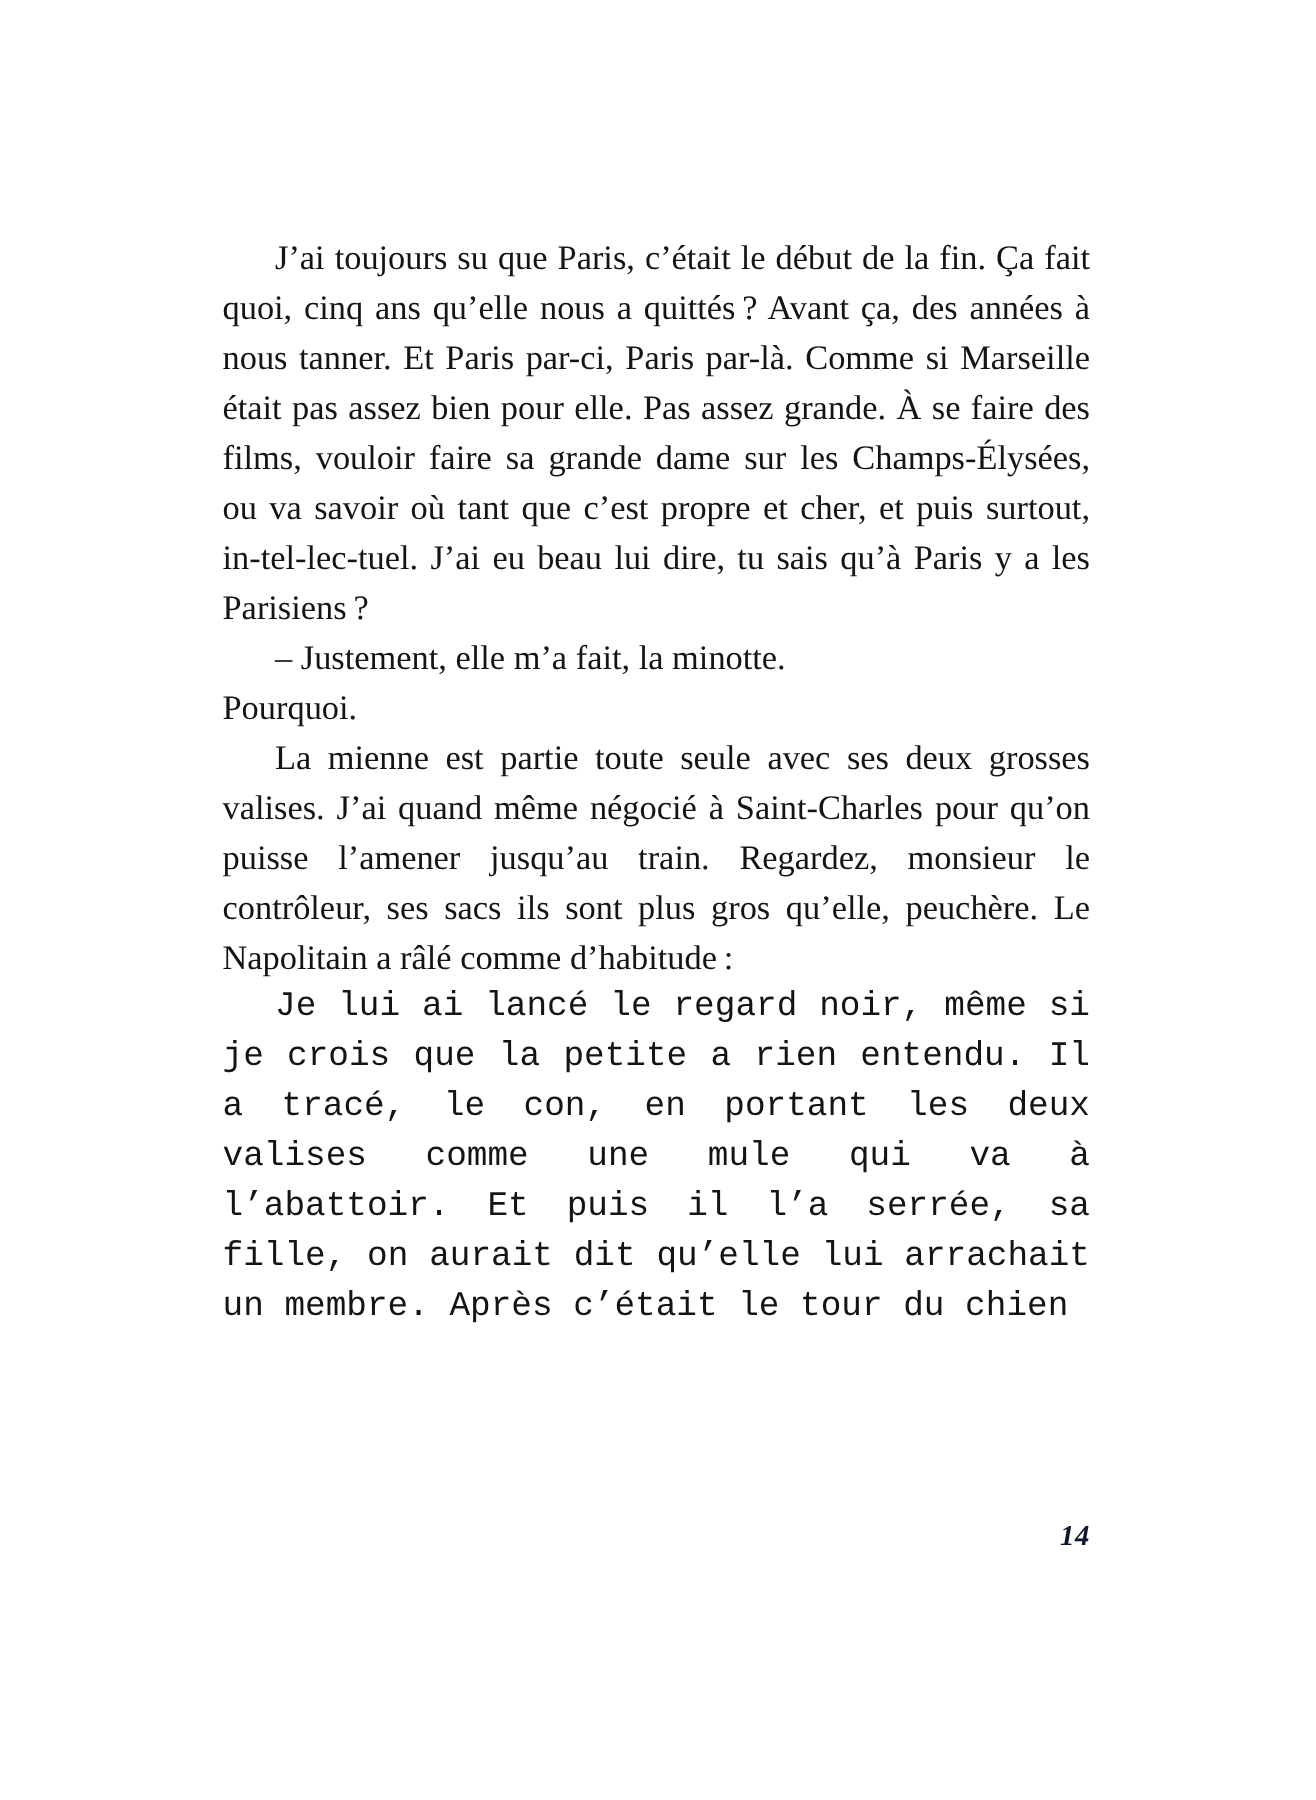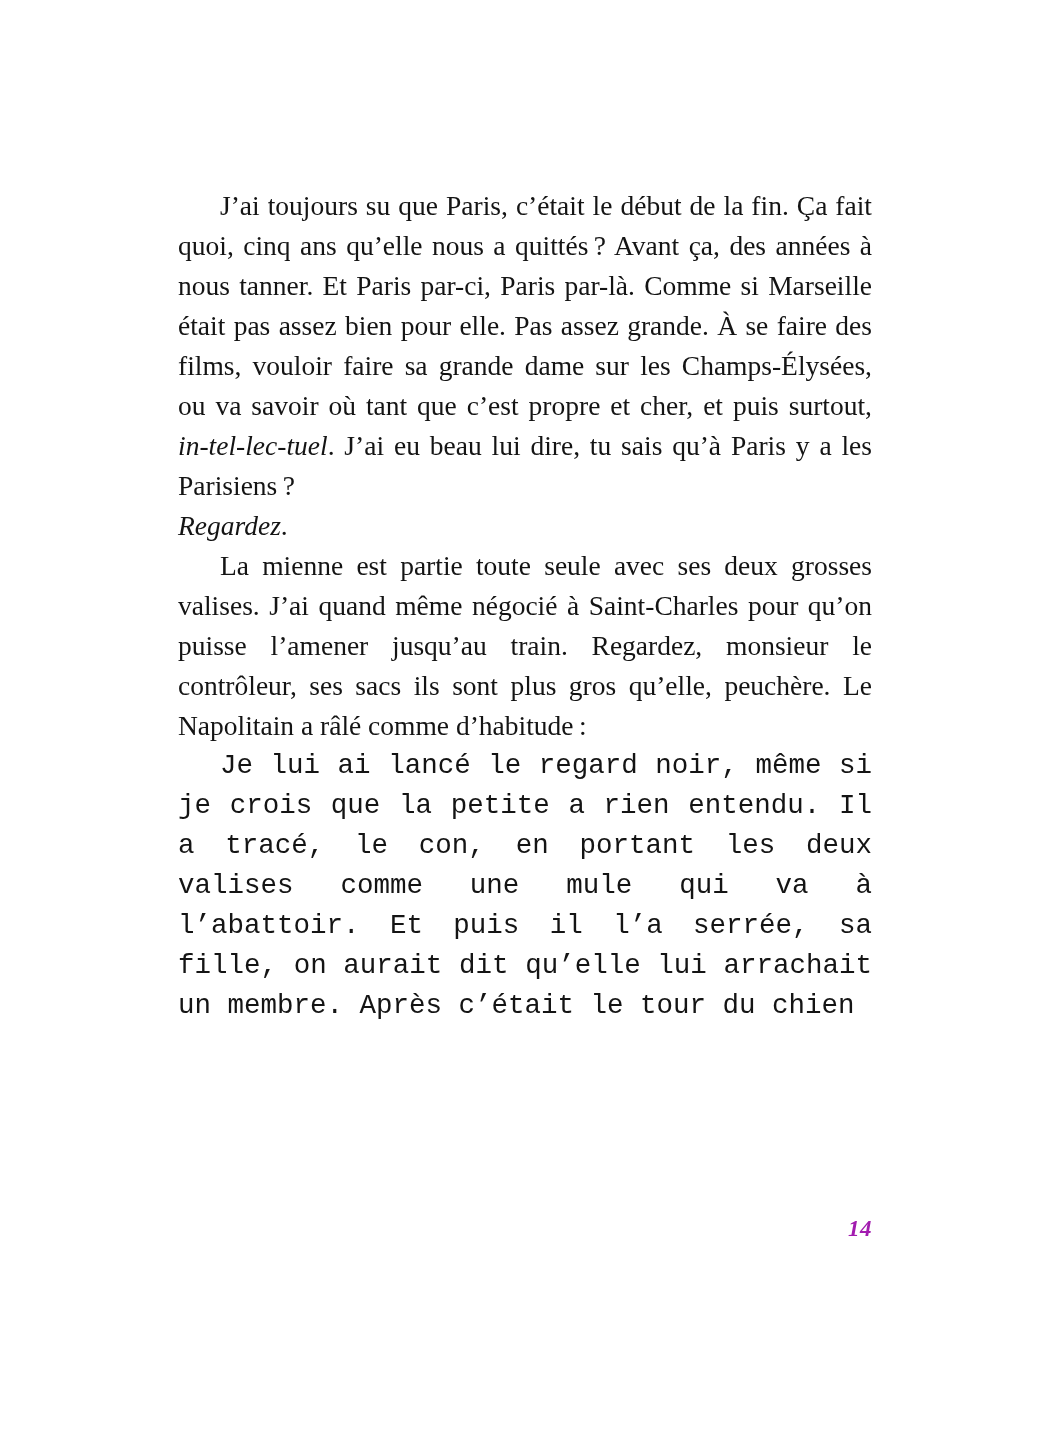--- a/index.html
+++ b/index.html
@@ -49,43 +49,43 @@
   .para.no-indent {
     text-indent: 0;
   }
 
   
   .para.short {
     text-align: left;
   }
 
   .ital {
-    font-style: italic;
   }
 
   .folio {
     position: absolute;
     left: 178px;
     top: 1216px;
     width: 694px;
     text-align: right;
     font-size: 23px;
     font-style: italic;
     font-weight: 700;
-    color: #a21caf;
+    color: #0f172a;
     letter-spacing: 0.5px;
   }
 </style>
 </head>
 <body>
 
 <div class="page" style="background: rgb(255, 255, 255); color: rgb(20, 20, 20);">
 
   <div class="text-block">
       <p class="para"><span>J’ai toujours su que Paris, c’était le début de la fin. Ça fait quoi, cinq ans qu’elle nous a quittés ? Avant ça, des années à nous tanner. Et Paris par-ci, Paris par-là. Comme si Marseille était pas assez bien pour elle. Pas assez grande. À se faire des films, vouloir faire sa grande dame sur les Champs-Élysées, ou va savoir où tant que c’est propre et cher, et puis surtout, </span><span class="ital">in-tel-lec-tuel</span><span>. J’ai eu beau lui dire, tu sais qu’à Paris y a les Parisiens ?</span></p>
-      <p class="para no-indent short"><span class="ital">Regardez</span><span>.</span></p>
+      <p class="para short"><span>– Justement, elle m’a fait, la minotte.</span></p>
+      <p class="para no-indent short"><span class="ital">Pourquoi</span><span>.</span></p>
       <p class="para"><span>La mienne est partie toute seule avec ses deux grosses valises. J’ai quand même négocié à Saint-Charles pour qu’on puisse l’amener jusqu’au train. Regardez, monsieur le contrôleur, ses sacs ils sont plus gros qu’elle, peuchère. Le Napolitain a râlé comme d’habitude :</span></p>
       <p class="para"><span>Je lui ai lancé le regard noir, même si je crois que la petite a rien entendu. Il a tracé, le con, en portant les deux valises comme une mule qui va à l’abattoir. Et puis il l’a serrée, sa fille, on aurait dit qu’elle lui arrachait un membre. Après c’était le tour du chien</span></p>
     </div>
 
   <div class="folio">14</div>
 
 </div>
 
 </body></html>

